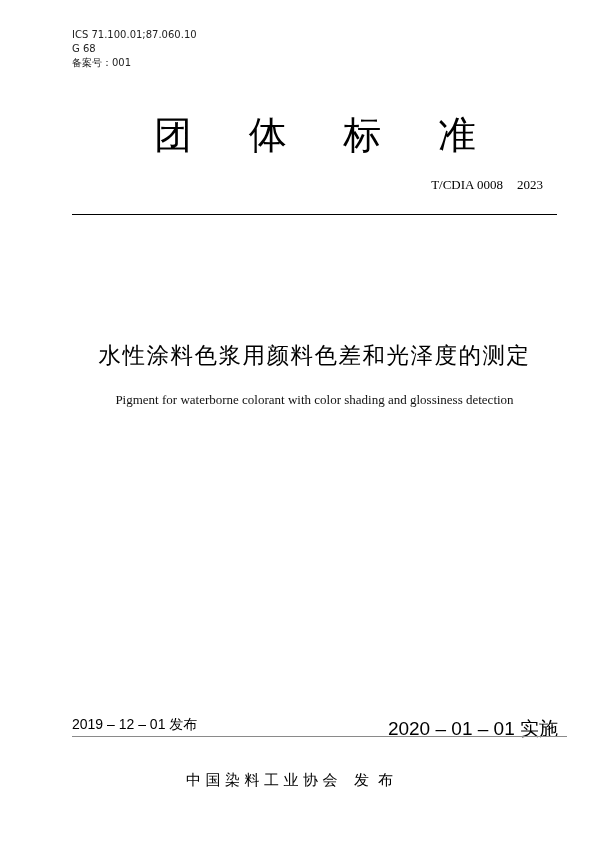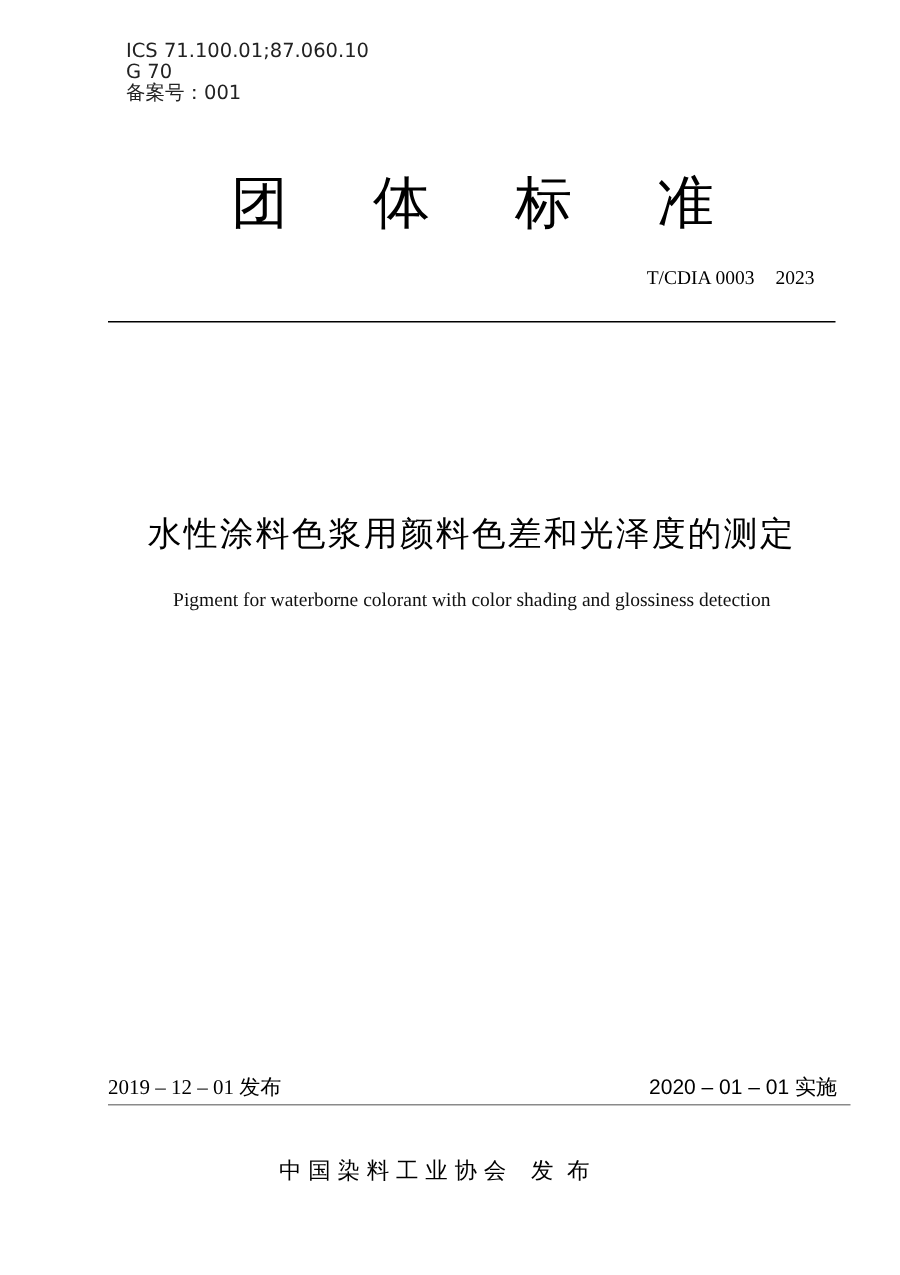--- a/index.html
+++ b/index.html
@@ -12,24 +12,24 @@
       height: 850px;
       position: relative;
       overflow: hidden;
       color: #000;
       font-family: "DejaVu Sans", sans-serif;
     }
     .abs { position: absolute; }
 
     
     .codes {
-      left: 84px;
+      left: 72px;
       top: 28px;
       font-family: "DejaVu Sans", sans-serif;
-      font-size: 13px;
+      font-size: 10px;
       line-height: 14px;
       color: #222;
     }
     .codes div { white-space: nowrap; }
 
     
     .big-title {
       left: 150px;
       top: 110px;
       width: 330px;
@@ -80,29 +80,29 @@
       text-align: center;
       font-family: "Liberation Serif", serif;
       font-size: 13px;
       white-space: nowrap;
       color: #111;
     }
 
     .pub-date {
       left: 72px;
       top: 716px;
-      font-family: Liberation Serif, serif;
+      font-family: Liberation Sans, sans-serif;
       font-size: 14px;
       white-space: nowrap;
     }
     .impl-date {
       right: 42px;
       top: 716px;
       font-family: "Liberation Sans", sans-serif;
-      font-size: 14px;
+      font-size: 19px;
       white-space: nowrap;
     }
     .rule-bottom {
       left: 72px;
       top: 736px;
       width: 495px;
       height: 0;
       border-top: 1px solid #8a8a8a;
     }
 
@@ -117,33 +117,33 @@
     .publisher .pub-word {
       margin-left: 12px;
       letter-spacing: 9px;
     }
   </style>
 </head>
 <body>
 
 <div class="abs codes">
   <div>ICS 71.100.01;87.060.10</div>
-  <div>G 70</div>
+  <div>G 68</div>
   <div>备案号：001</div>
 </div>
 
 <div class="abs big-title">
   <span>团</span>
   <span>体</span>
   <span>标</span>
   <span>准</span>
 </div>
 
 <div class="abs std-number">
-  <span>T/CDIA 0003</span><span class="gap"></span><span>2023</span>
+  <span>T/CDIA 0008</span><span class="gap"></span><span>2023</span>
 </div>
 
 <div class="abs rule-top"></div>
 
 <div class="abs cn-title">水性涂料色浆用颜料色差和光泽度的测定</div>
 
 <div class="abs en-title">Pigment for waterborne colorant with color shading and glossiness detection</div>
 
 <div class="abs pub-date">2019 – 12 – 01 发布</div>
 <div class="abs impl-date">2020 – 01 – 01 实施</div>

